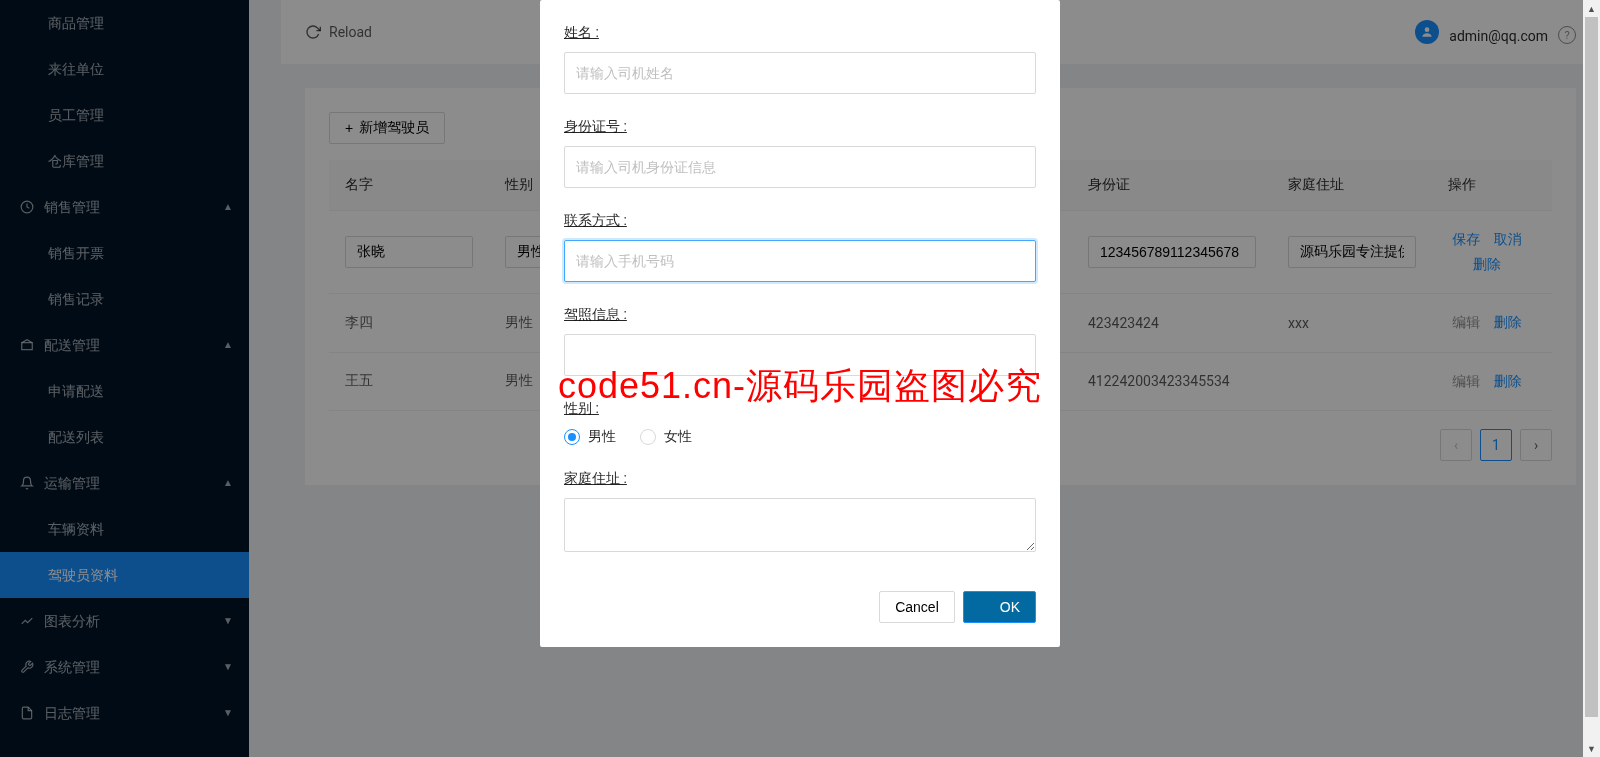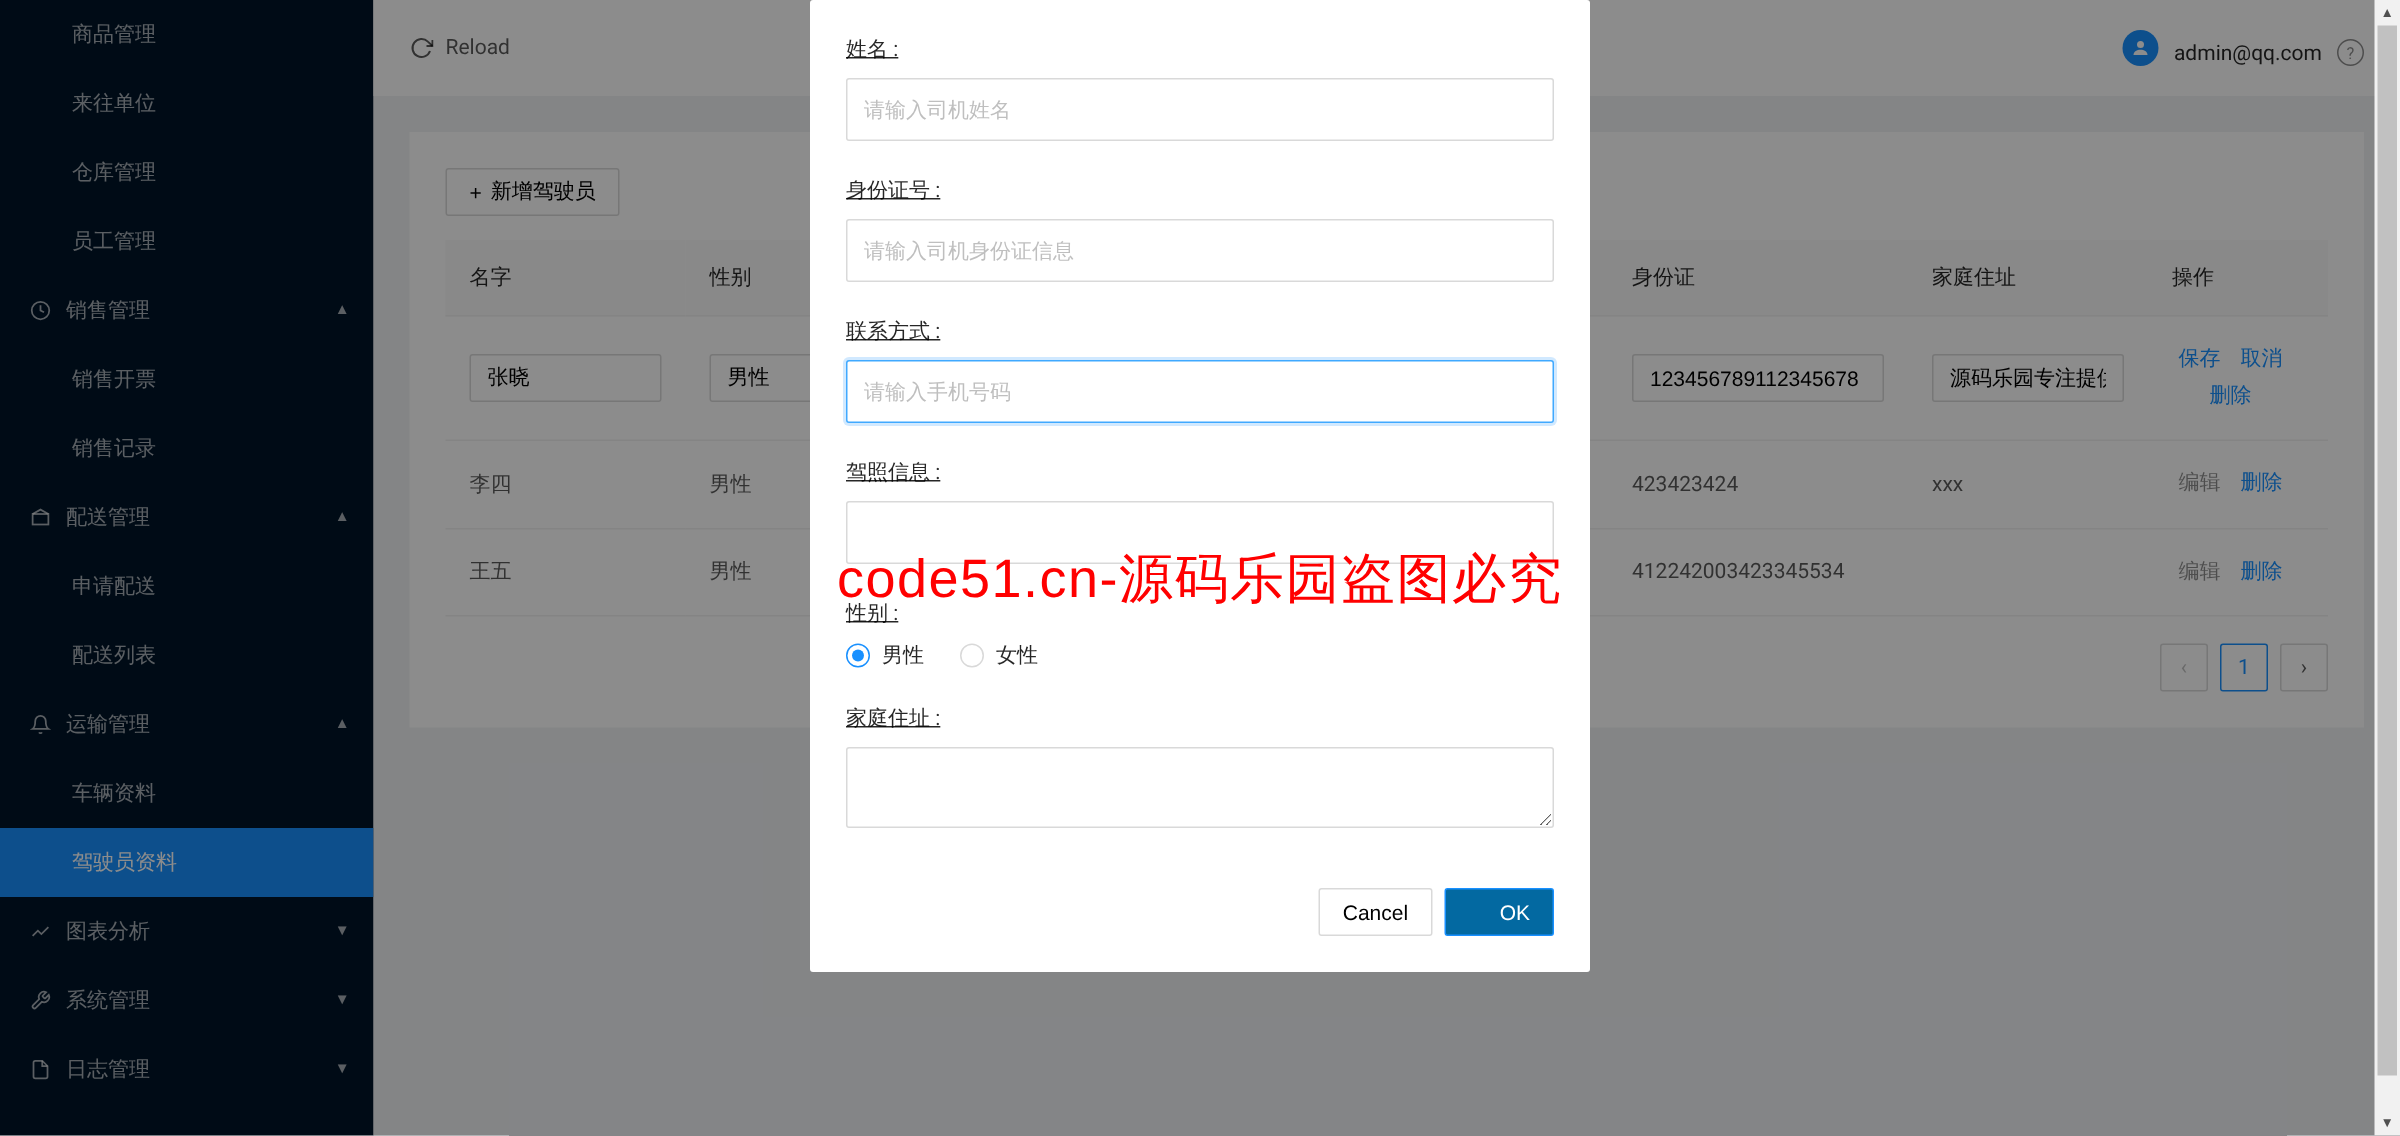--- a/index.html
+++ b/index.html
@@ -7,21 +7,21 @@
     
     .app { display: flex; width: 1600px; height: 757px; position: relative; }
     
     .sidebar { width: 249px; background: #001529; color: rgba(255,255,255,0.65); height: 100%; overflow-y: auto; flex-shrink: 0; }
     .menu-item { padding: 0 16px 0 48px; height: 46px; line-height: 46px; cursor: pointer; font-size: 14px; position: relative; }
     .menu-item.top-level { padding-left: 20px; display: flex; align-items: center; gap: 10px; }
     .menu-item.selected { background: #1890ff; color: #fff; }
     .menu-arrow { position: absolute; right: 16px; top: 50%; transform: translateY(-50%); font-size: 10px; }
     .menu-icon { width: 14px; height: 14px; display: inline-flex; align-items: center; justify-content: center; }
 
-    .main { flex: 1; display: flex; flex-direction: column; background: #f0f2f5; height: 100%; }
+    .main { flex: 1; display: flex; flex-direction: column; background: #f0f2f5; height: 100%; padding-left: 32px; }
 
     .topbar { height: 64px; background: #fff; display: flex; align-items: center; justify-content: space-between; padding: 0 24px; }
     .reload-btn { display: flex; align-items: center; gap: 8px; cursor: pointer; color: rgba(0,0,0,0.65); }
     .reload-icon { width: 16px; height: 16px; }
     .user-area { display: flex; align-items: flex-end; gap: 10px; }
     .avatar { width: 24px; height: 24px; border-radius: 50%; background: #1890ff; display: flex; align-items: center; justify-content: center; color: #fff; font-size: 12px; }
     .help-icon { width: 18px; height: 18px; border: 1.5px solid rgba(0,0,0,0.45); border-radius: 50%; display: flex; align-items: center; justify-content: center; font-size: 11px; color: rgba(0,0,0,0.45); cursor: pointer; }
 
     .content { padding: 24px; flex: 1; }
     .card { background: #fff; padding: 24px; }
@@ -65,22 +65,22 @@
     
     svg { display: block; }
   </style>
 </head>
 <body>
 
 <div class="app">
   <div class="sidebar">
     <div class="menu-item">商品管理</div>
     <div class="menu-item">来往单位</div>
+    <div class="menu-item">员工管理</div>
     <div class="menu-item">仓库管理</div>
-    <div class="menu-item">员工管理</div>
 
     <div class="menu-item top-level">
       <span class="menu-icon">
           <svg viewBox="0 0 24 24" width="14" height="14" fill="none" stroke="currentColor" stroke-width="2">
             <circle cx="12" cy="12" r="10"></circle>
             <polyline points="12,6 12,12 16,14"></polyline>
           </svg>
         </span>
       <span>销售管理</span>
       <span class="menu-arrow">▲</span>

